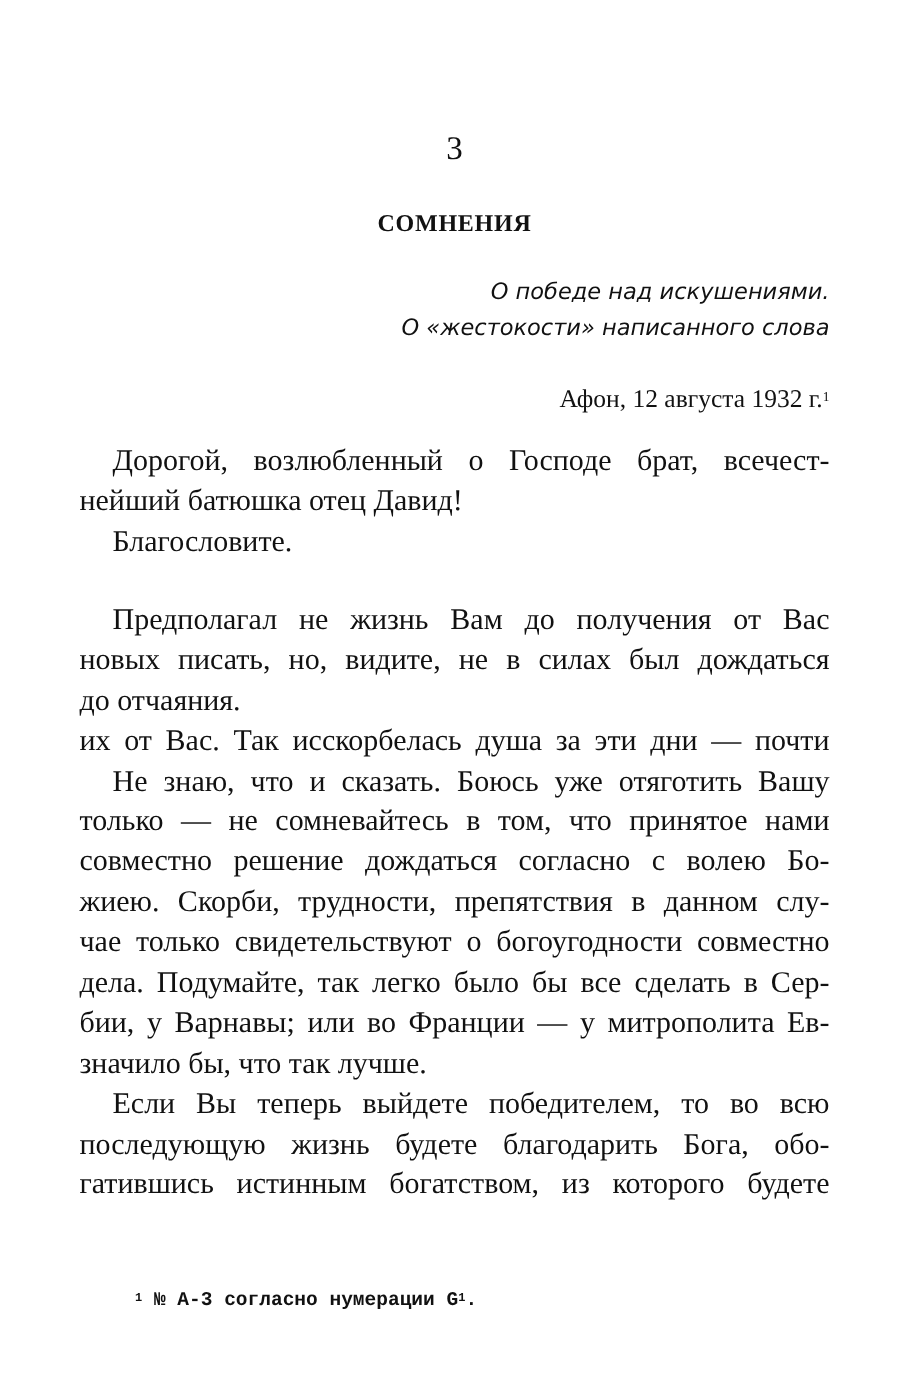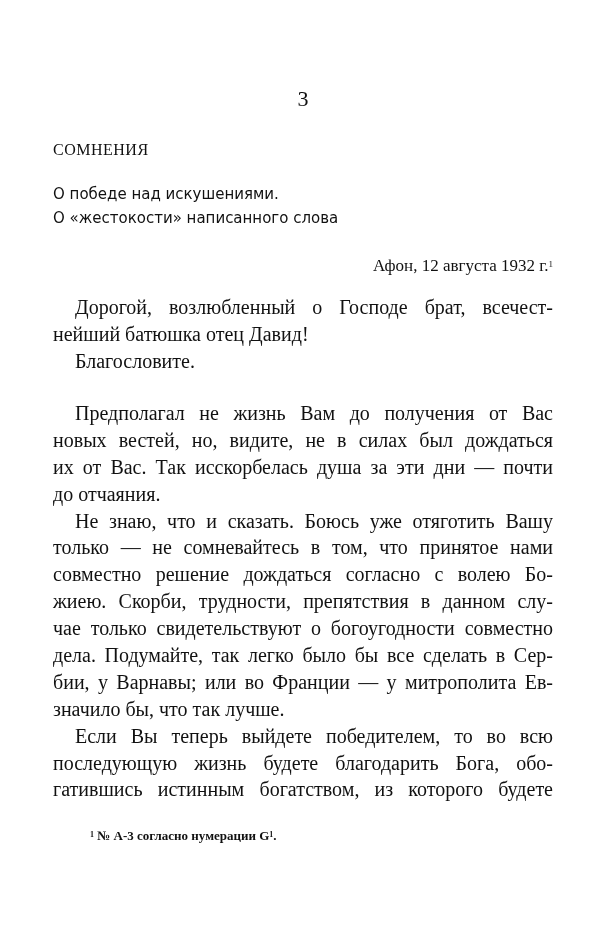--- a/index.html
+++ b/index.html
@@ -28,33 +28,34 @@
       width: 500px;
       text-align: center;
       font-size: 22px;
       line-height: 26px;
     }
     .chapter-title {
       position: absolute;
       top: 140px;
       left: 0;
       width: 500px;
-      text-align: left;
+      text-align: center;
       font-size: 16px;
-      font-weight: normal;
+      font-weight: bold;
       letter-spacing: 0.5px;
       line-height: 20px;
     }
     .subtitle {
       position: absolute;
       top: 182px;
       left: 0;
       width: 500px;
-      text-align: left;
+      text-align: right;
       font-family: "DejaVu Sans", sans-serif;
+      font-style: italic;
       font-size: 15px;
       line-height: 24px;
     }
     .subtitle div { white-space: nowrap; }
     .dateline {
       position: absolute;
       top: 254px;
       right: 0;
       font-size: 17px;
       line-height: 24px;
@@ -84,27 +85,27 @@
     .line.last {
       text-align-last: left;
     }
     .line.indent {
       padding-left: 22px;
     }
     .block-greeting { top: 294px; }
     .block-main { top: 400px; }
     .footnote {
       position: absolute;
-      top: 827px;
+      top: 858px;
       left: 5px;
       font-size: 13px;
       font-weight: bold;
       line-height: 18px;
       white-space: nowrap;
-      font-family: Liberation Serif, serif;
+      font-family: Liberation Mono, monospace;
       padding-left: 32px;
     }
     .footnote sup {
       font-size: 8px;
       vertical-align: top;
       position: relative;
       top: -1px;
     }
   </style>
 </head>
@@ -124,23 +125,23 @@
   <div class="dateline"><span>Афон, 12 августа 1932 г.</span><sup class="fn">1</sup></div>
 
   <div class="body-text block-greeting">
     <span class="line indent">Дорогой, возлюбленный о Господе брат, всечест-</span>
     <span class="line last">нейший батюшка отец Давид!</span>
     <span class="line indent last">Благословите.</span>
   </div>
 
   <div class="body-text block-main">
     <span class="line indent">Предполагал не жизнь Вам до получения от Вас</span>
-    <span class="line">новых вестей, но, видите, не в силах был дождаться</span>
+    <span class="line">новых писать, но, видите, не в силах был дождаться</span>
+    <span class="line last">до отчаяния.</span>
     <span class="line">их от Вас. Так исскорбелась душа за эти дни — почти</span>
-    <span class="line last">до отчаяния.</span>
     <span class="line indent">Не знаю, что и сказать. Боюсь уже отяготить Вашу</span>
     <span class="line">только — не сомневайтесь в том, что принятое нами</span>
     <span class="line">совместно решение дождаться согласно с волею Бо-</span>
     <span class="line">жиею. Скорби, трудности, препятствия в данном слу-</span>
     <span class="line">чае только свидетельствуют о богоугодности совместно</span>
     <span class="line">дела. Подумайте, так легко было бы все сделать в Сер-</span>
     <span class="line">бии, у Варнавы; или во Франции — у митрополита Ев-</span>
     <span class="line last">значило бы, что так лучше.</span>
     <span class="line indent">Если Вы теперь выйдете победителем, то во всю</span>
     <span class="line">последующую жизнь будете благодарить Бога, обо-</span>

